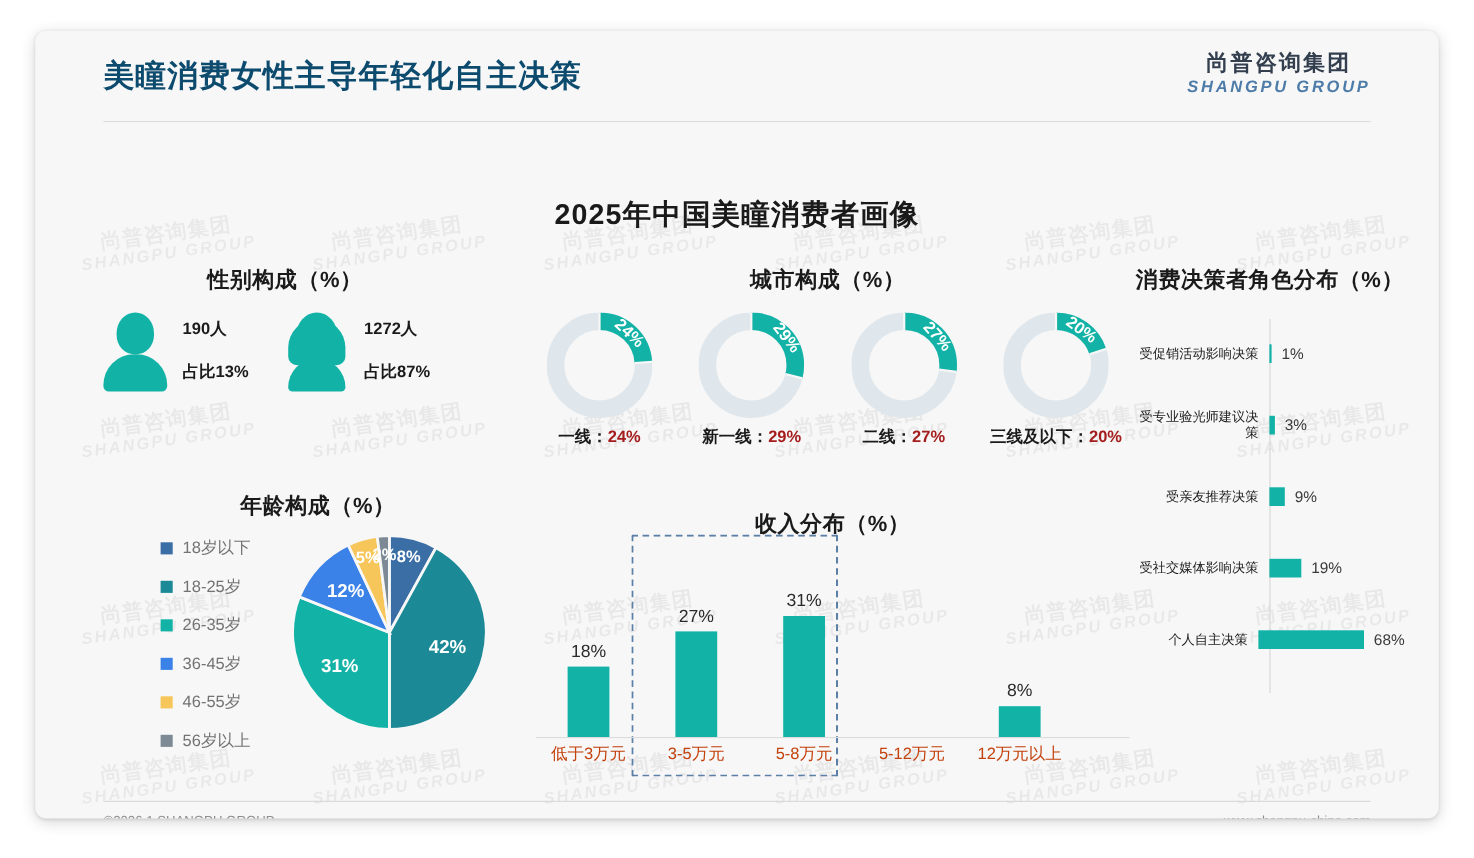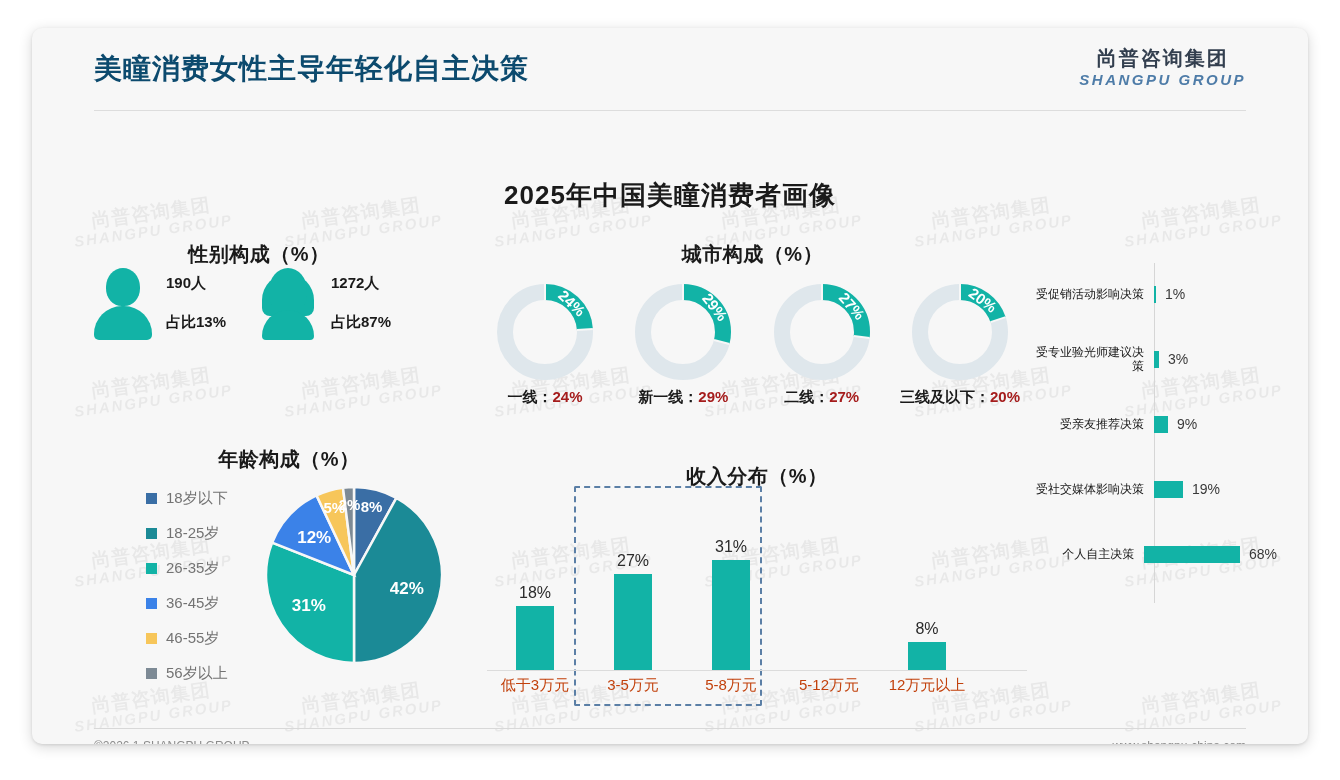--- a/index.html
+++ b/index.html
@@ -74,21 +74,21 @@
 
   
   .panel-title {
     font-size: 20px; font-weight: 700; color: #1a1a1a;
     text-align: center; letter-spacing: .5px;
   }
   .panel { position: absolute; z-index: 4; }
 
   
   #panel-gender { left: 62px; top: 213px; width: 330px; }
-  #gender-body { display: flex; }
+  #gender-body { display: flex; margin-top: 16px; }
   .gender-item { display: flex; align-items: flex-start; width: 50%; }
   .gender-icon { width: 58px; height: 72px; position: relative; flex: 0 0 58px; }
   .gender-icon .head {
     position: absolute; left: 50%; transform: translateX(-50%);
     top: 0; width: 34px; height: 38px; background: #12b3a6;
     border-radius: 50% 50% 46% 46%;
   }
   .gender-icon.female .head {
     width: 38px; height: 44px;
     border-radius: 50% 50% 38% 38%;
@@ -452,20 +452,21 @@
           <div class="income-label" style="left: 2px;">低于3万元</div>
           <div class="income-label" style="left: 100px;">3-5万元</div>
           <div class="income-label" style="left: 198px;">5-8万元</div>
           <div class="income-label" style="left: 296px;">5-12万元</div>
           <div class="income-label" style="left: 394px;">12万元以上</div>
         </div>
     </div>
   </div>
 
   <div class="panel" id="panel-roles">
+    <div class="panel-title">消费决策者角色分布（%）</div>
     <div id="roles-body">
       <div id="roles-axis"></div>
     <div class="role-row" style="top: 8px;">
           <div class="role-label">受促销活动影响决策</div>
           <div class="role-bar" style="width: 2px;"></div>
           <div class="role-val">1%</div>
         </div>
         <div class="role-row" style="top: 73px;">
           <div class="role-label">受专业验光师建议决策</div>
           <div class="role-bar" style="width: 5px;"></div>

